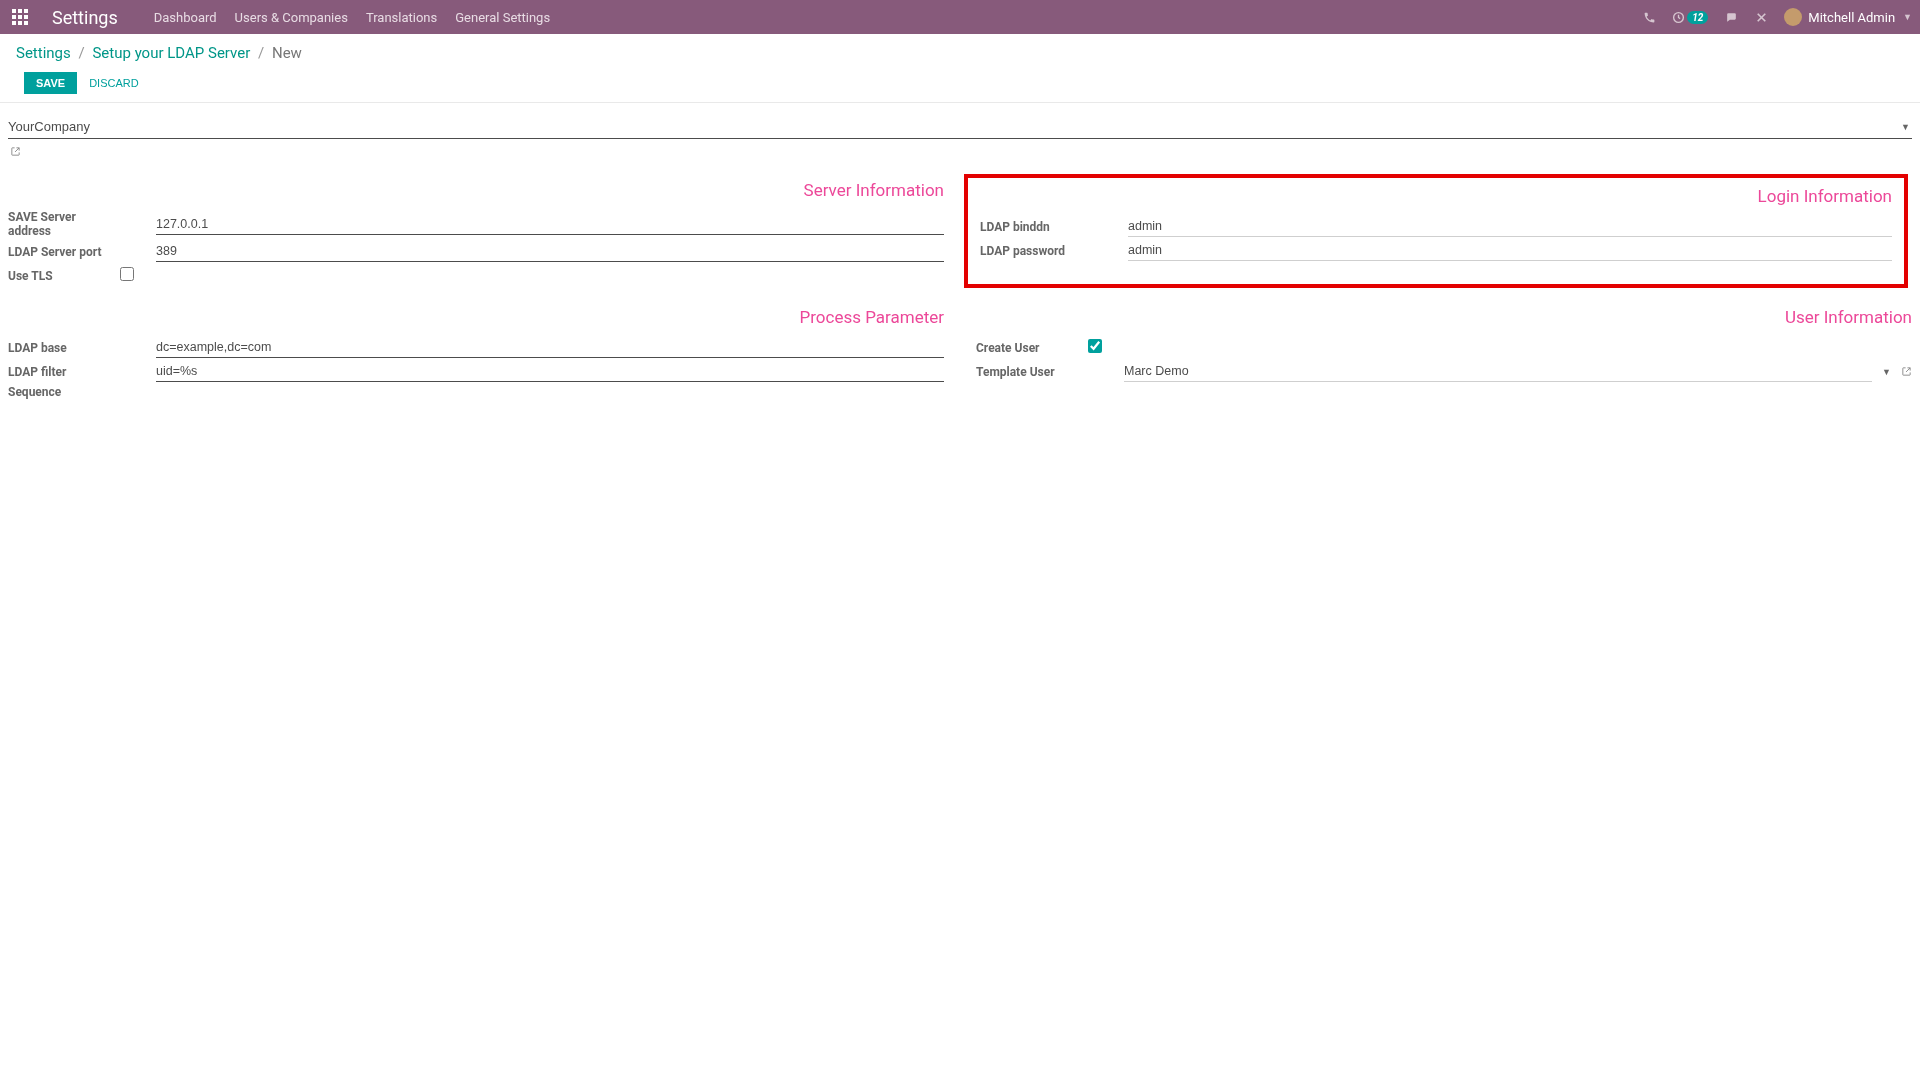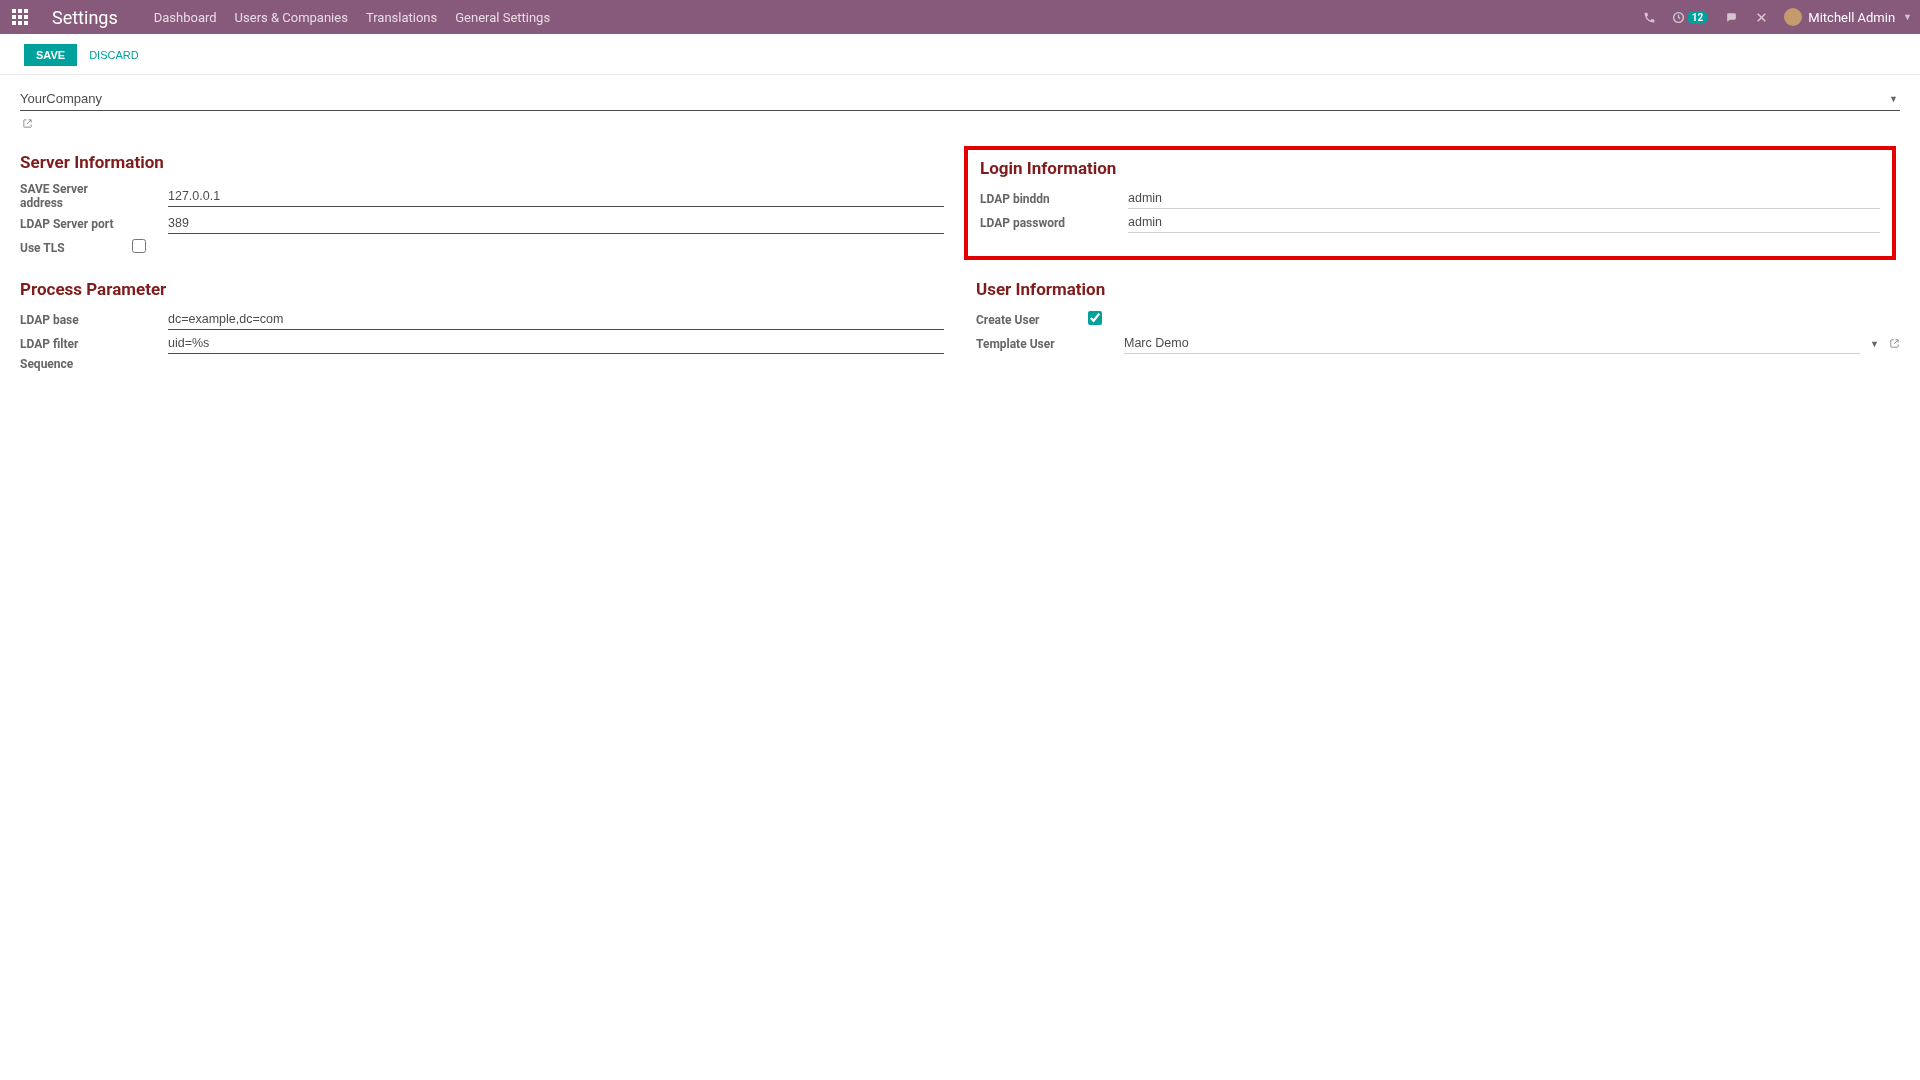--- a/index.html
+++ b/index.html
@@ -20,21 +20,21 @@
     padding: 0 8px;
   }
   .navbar-left { display: flex; align-items: center; gap: 16px; }
   .navbar-apps-icon { width: 16px; height: 16px; display: grid; grid-template-columns: repeat(3,4px); grid-template-rows: repeat(3,4px); gap:2px; cursor:pointer; margin:0 8px 0 4px;}
   .navbar-apps-icon div { background:#fff; width:4px; height:4px; }
   .navbar-title { font-size: 18px; font-weight: 400; color:#fff; margin-right: 20px; }
   .navbar-menu { display: flex; gap: 18px; }
   .navbar-menu a { color: #e8dce4; font-size: 13px; text-decoration: none; cursor:pointer;}
   .navbar-right { margin-left: auto; display: flex; align-items: center; gap: 16px; }
   .nav-icon { color: #d6c5d0; cursor:pointer; display:flex; align-items:center; font-size:13px;}
-  .nav-badge { background:#00a09d; color:#fff; border-radius:8px; font-size:10px; padding:1px 5px; margin-left:2px; font-weight:bold;}
+  .nav-badge { background:#00a09d; color:#fff; border-radius:8px; font-size:10px; padding:1px 5px; margin-left:2px; font-weight:bold;font-style:italic;}
   .nav-user { display:flex; align-items:center; gap:6px; color:#fff; cursor:pointer;}
   .nav-user-avatar { width:18px; height:18px; border-radius:50%; background:#c49b6c; display:inline-block;}
   .nav-caret { font-size:9px; color:#d6c5d0; margin-left:2px;}
 
   
   .control-panel {
     padding: 10px 16px 8px 16px;
     border-bottom: 1px solid #e9e9e9;
   }
   .breadcrumb { font-size: 15px; color:#777; margin-bottom:10px;}
@@ -42,35 +42,36 @@
   .breadcrumb .sep { color:#999; margin:0 4px;}
   .breadcrumb .current { color:#777;}
   .cp-buttons { display:flex; gap:12px; align-items:center;padding-left:8px;}
   .btn-primary {
     background:#00a09d; color:#fff; border:none; padding:5px 12px;
     font-size:11px; font-weight:bold; cursor:pointer; text-transform:uppercase;
   }
   .btn-link { color:#00a09d; background:none; border:none; font-size:11px; font-weight:normal; cursor:pointer; text-transform:uppercase;}
 
   
-  .form-sheet { padding: 12px 20px; }
+  .form-sheet { padding: 12px 8px; }
   .company-row { display:flex; align-items:center; border-bottom:1px solid #4c4c4c; padding:3px 0; margin-bottom:4px;}
   .company-row input {
     border:none; outline:none; width:100%; font-size:13px; color:#4c4c4c;
     background:transparent;
   }
   .company-caret { color:#666; font-size:9px; padding:0 2px; cursor:pointer;}
   .ext-link { color:#888; font-size:11px; cursor:pointer; display:inline-block; margin-top:3px; margin-left:2px;}
 
   .two-col { display:flex; gap:32px; margin-top:20px;}
   .col { flex:1; min-width:0; }
 
   .section-title {
-    font-size:17px; color:#7f1d1d; font-weight:700;
+    font-size:17px; color:#ec4899; font-weight:400;
     margin-bottom:10px;
+    text-align:right;
   }
 
   .field-row { display:flex; align-items:center; margin-bottom:3px; }
   .field-label { width:112px; font-size:12px; color:#666; font-weight:bold; flex-shrink:0;}
   .field-input-wrap { flex:1; border-bottom:1px solid #4c4c4c; padding:2px 0;margin-left:36px;}
   .field-input-wrap.light { border-bottom:1px solid #cfcfcf; }
   .field-input {
     border:none; outline:none; width:100%; font-size:12.5px; color:#4c4c4c;
     background:transparent; padding:1px 0;
   }
@@ -140,20 +141,27 @@
     </span>
     <div class="nav-user">
       <span class="nav-user-avatar"></span>
       <span>Mitchell Admin</span>
       <span class="nav-caret">▼</span>
     </div>
   </div>
 </div>
 
 <div class="control-panel">
+  <div class="breadcrumb">
+    <a>Settings</a>
+    <span class="sep">/</span>
+    <a>Setup your LDAP Server</a>
+    <span class="sep">/</span>
+    <span class="current">New</span>
+  </div>
   <div class="cp-buttons">
     <button class="btn-primary">SAVE</button>
     <button class="btn-link">DISCARD</button>
   </div>
 </div>
 
 <div class="form-sheet">
 
   <div class="company-row">
     <input class="field-input" value="YourCompany" style="">

